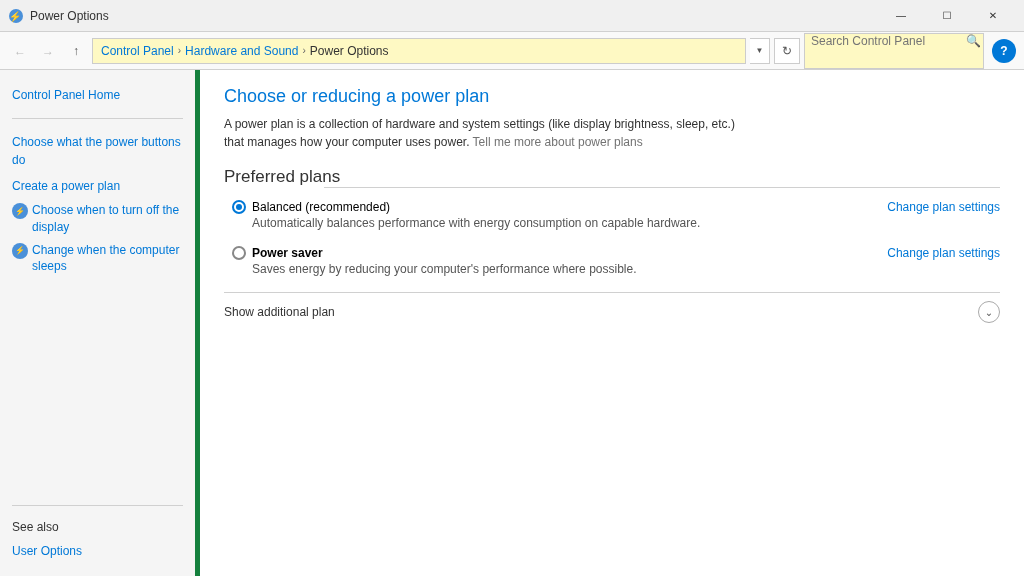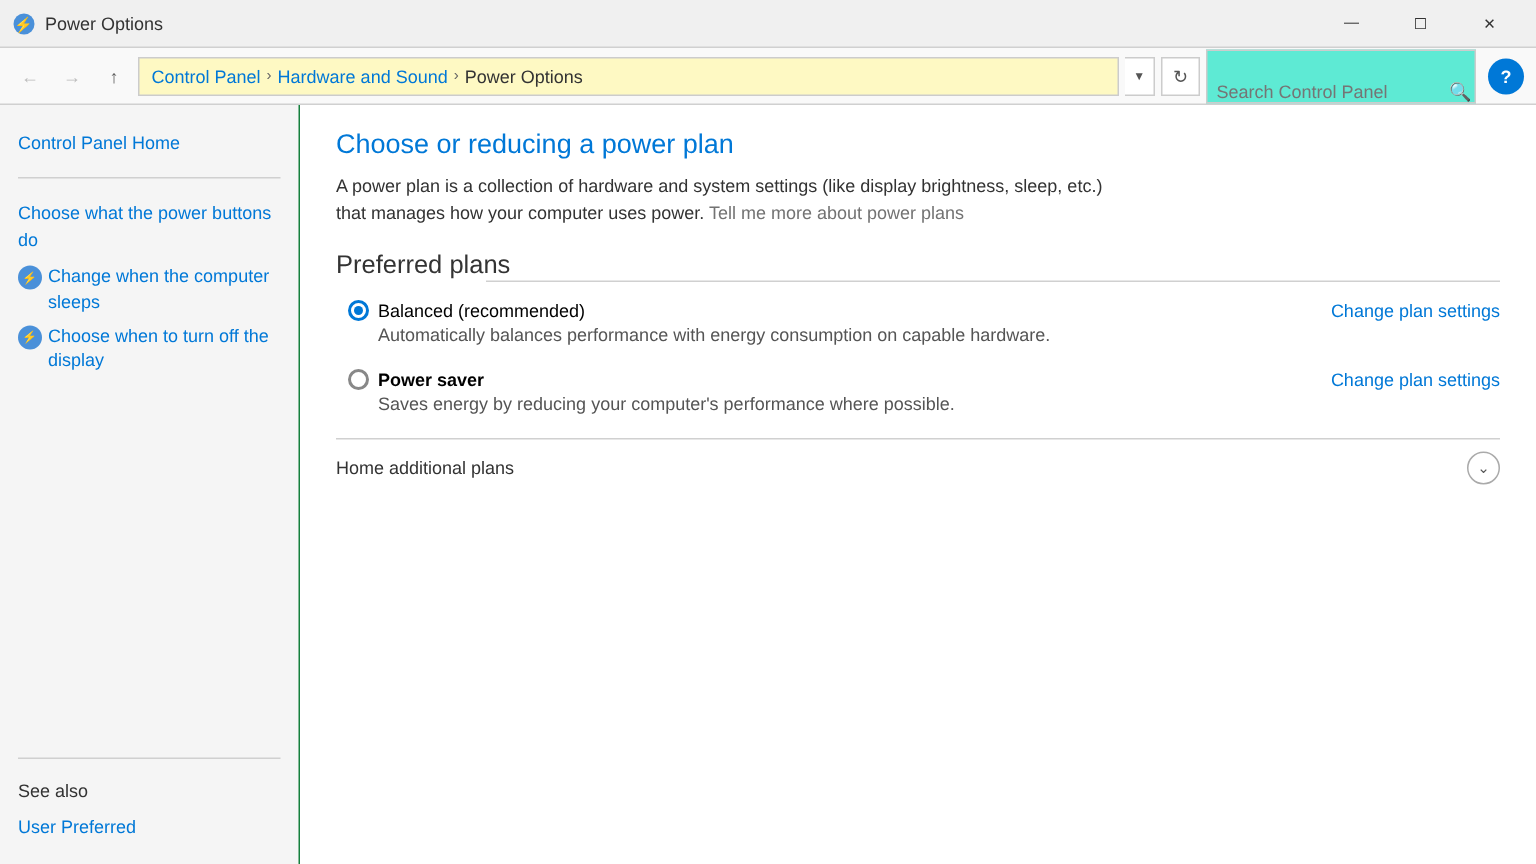--- a/index.html
+++ b/index.html
@@ -67,22 +67,22 @@
       color: #555; font-size: 8px;
     }
     .refresh-btn {
       width: 26px; height: 26px;
       border: 1px solid #ccc; background: white;
       cursor: pointer; display: flex; align-items: center; justify-content: center;
       color: #555; font-size: 12px;
     }
     .search-box {
       width: 180px; height: 36px;
-      border: 1px solid #ccc; background: #5eead4;
-      display: flex; align-items: flex-end;
+      border: 1px solid #ccc; background: #fef9c3;
+      display: flex; align-items: flex-start;
       padding: 0 6px;
     }
     .search-box input {
       border: none; outline: none; flex: 1; font-size: 12px; background: transparent;
     }
     .search-icon-btn { color: #555; font-size: 12px; cursor: pointer; }
     .help-btn {
       width: 24px; height: 24px;
       background: #0078d7; border-radius: 50%;
       color: white; font-size: 12px; font-weight: bold;
@@ -93,21 +93,21 @@
     
     .main-layout {
       display: flex;
       height: calc(576px - 32px - 38px);
     }
 
     
     .sidebar {
       width: 200px;
       background: #f5f5f5;
-      border-right: 1px solid #15803d;
+      border-right: 5px solid #15803d;
       padding: 12px 0;
       display: flex;
       flex-direction: column;
     }
     .sidebar-item {
       padding: 4px 12px;
       cursor: pointer;
       color: #0078d7;
       font-size: 12px;
       line-height: 1.5;
@@ -288,33 +288,34 @@
 </div>
 
 <div class="main-layout">
 
   <div class="sidebar">
     <div class="sidebar-item">Control Panel Home</div>
 
     <hr class="sidebar-divider">
 
     <div class="sidebar-item">Choose what the power buttons do</div>
+    <div class="sidebar-item">Create a power plan</div>
+    <div class="sidebar-item-with-icon">
+      <div class="icon-circle"></div>
+      <span class="lbl">Choose when to turn off the display</span>
+    </div>
     <div class="sidebar-item-with-icon">
       <div class="icon-circle"></div>
       <span class="lbl">Change when the computer sleeps</span>
     </div>
-    <div class="sidebar-item-with-icon">
-      <div class="icon-circle"></div>
-      <span class="lbl">Choose when to turn off the display</span>
-    </div>
 
     <div style="flex:1"></div>
     <hr class="sidebar-divider">
     <div class="sidebar-see-also">See also</div>
-    <div class="sidebar-item">User Preferred</div>
+    <div class="sidebar-item">User Options</div>
   </div>
 
   <div class="content">
     <h1 class="content-title">Choose or reducing a power plan</h1>
     <p class="content-desc">
       <span>A power plan is a collection of hardware and system settings (like display brightness, sleep, etc.) that manages how your computer uses power.</span>
       <a href="#">Tell me more about power plans</a>
     </p>
 
     <div>
@@ -340,18 +341,18 @@
             <div class="plan-radio unselected"></div>
             <span class="plan-name normal">Power saver</span>
           </div>
           <a href="#" class="change-plan-link">Change plan settings</a>
         </div>
         <div class="plan-desc">Saves energy by reducing your computer's performance where possible.</div>
       </div>
 
       
       <div class="show-additional">
-        <span class="show-additional-text">Home additional plans</span>
+        <span class="show-additional-text">Show additional plan</span>
         <div class="chevron-down">⌄</div>
       </div>
     </div>
   </div>
 </div>
 
 </body></html>

